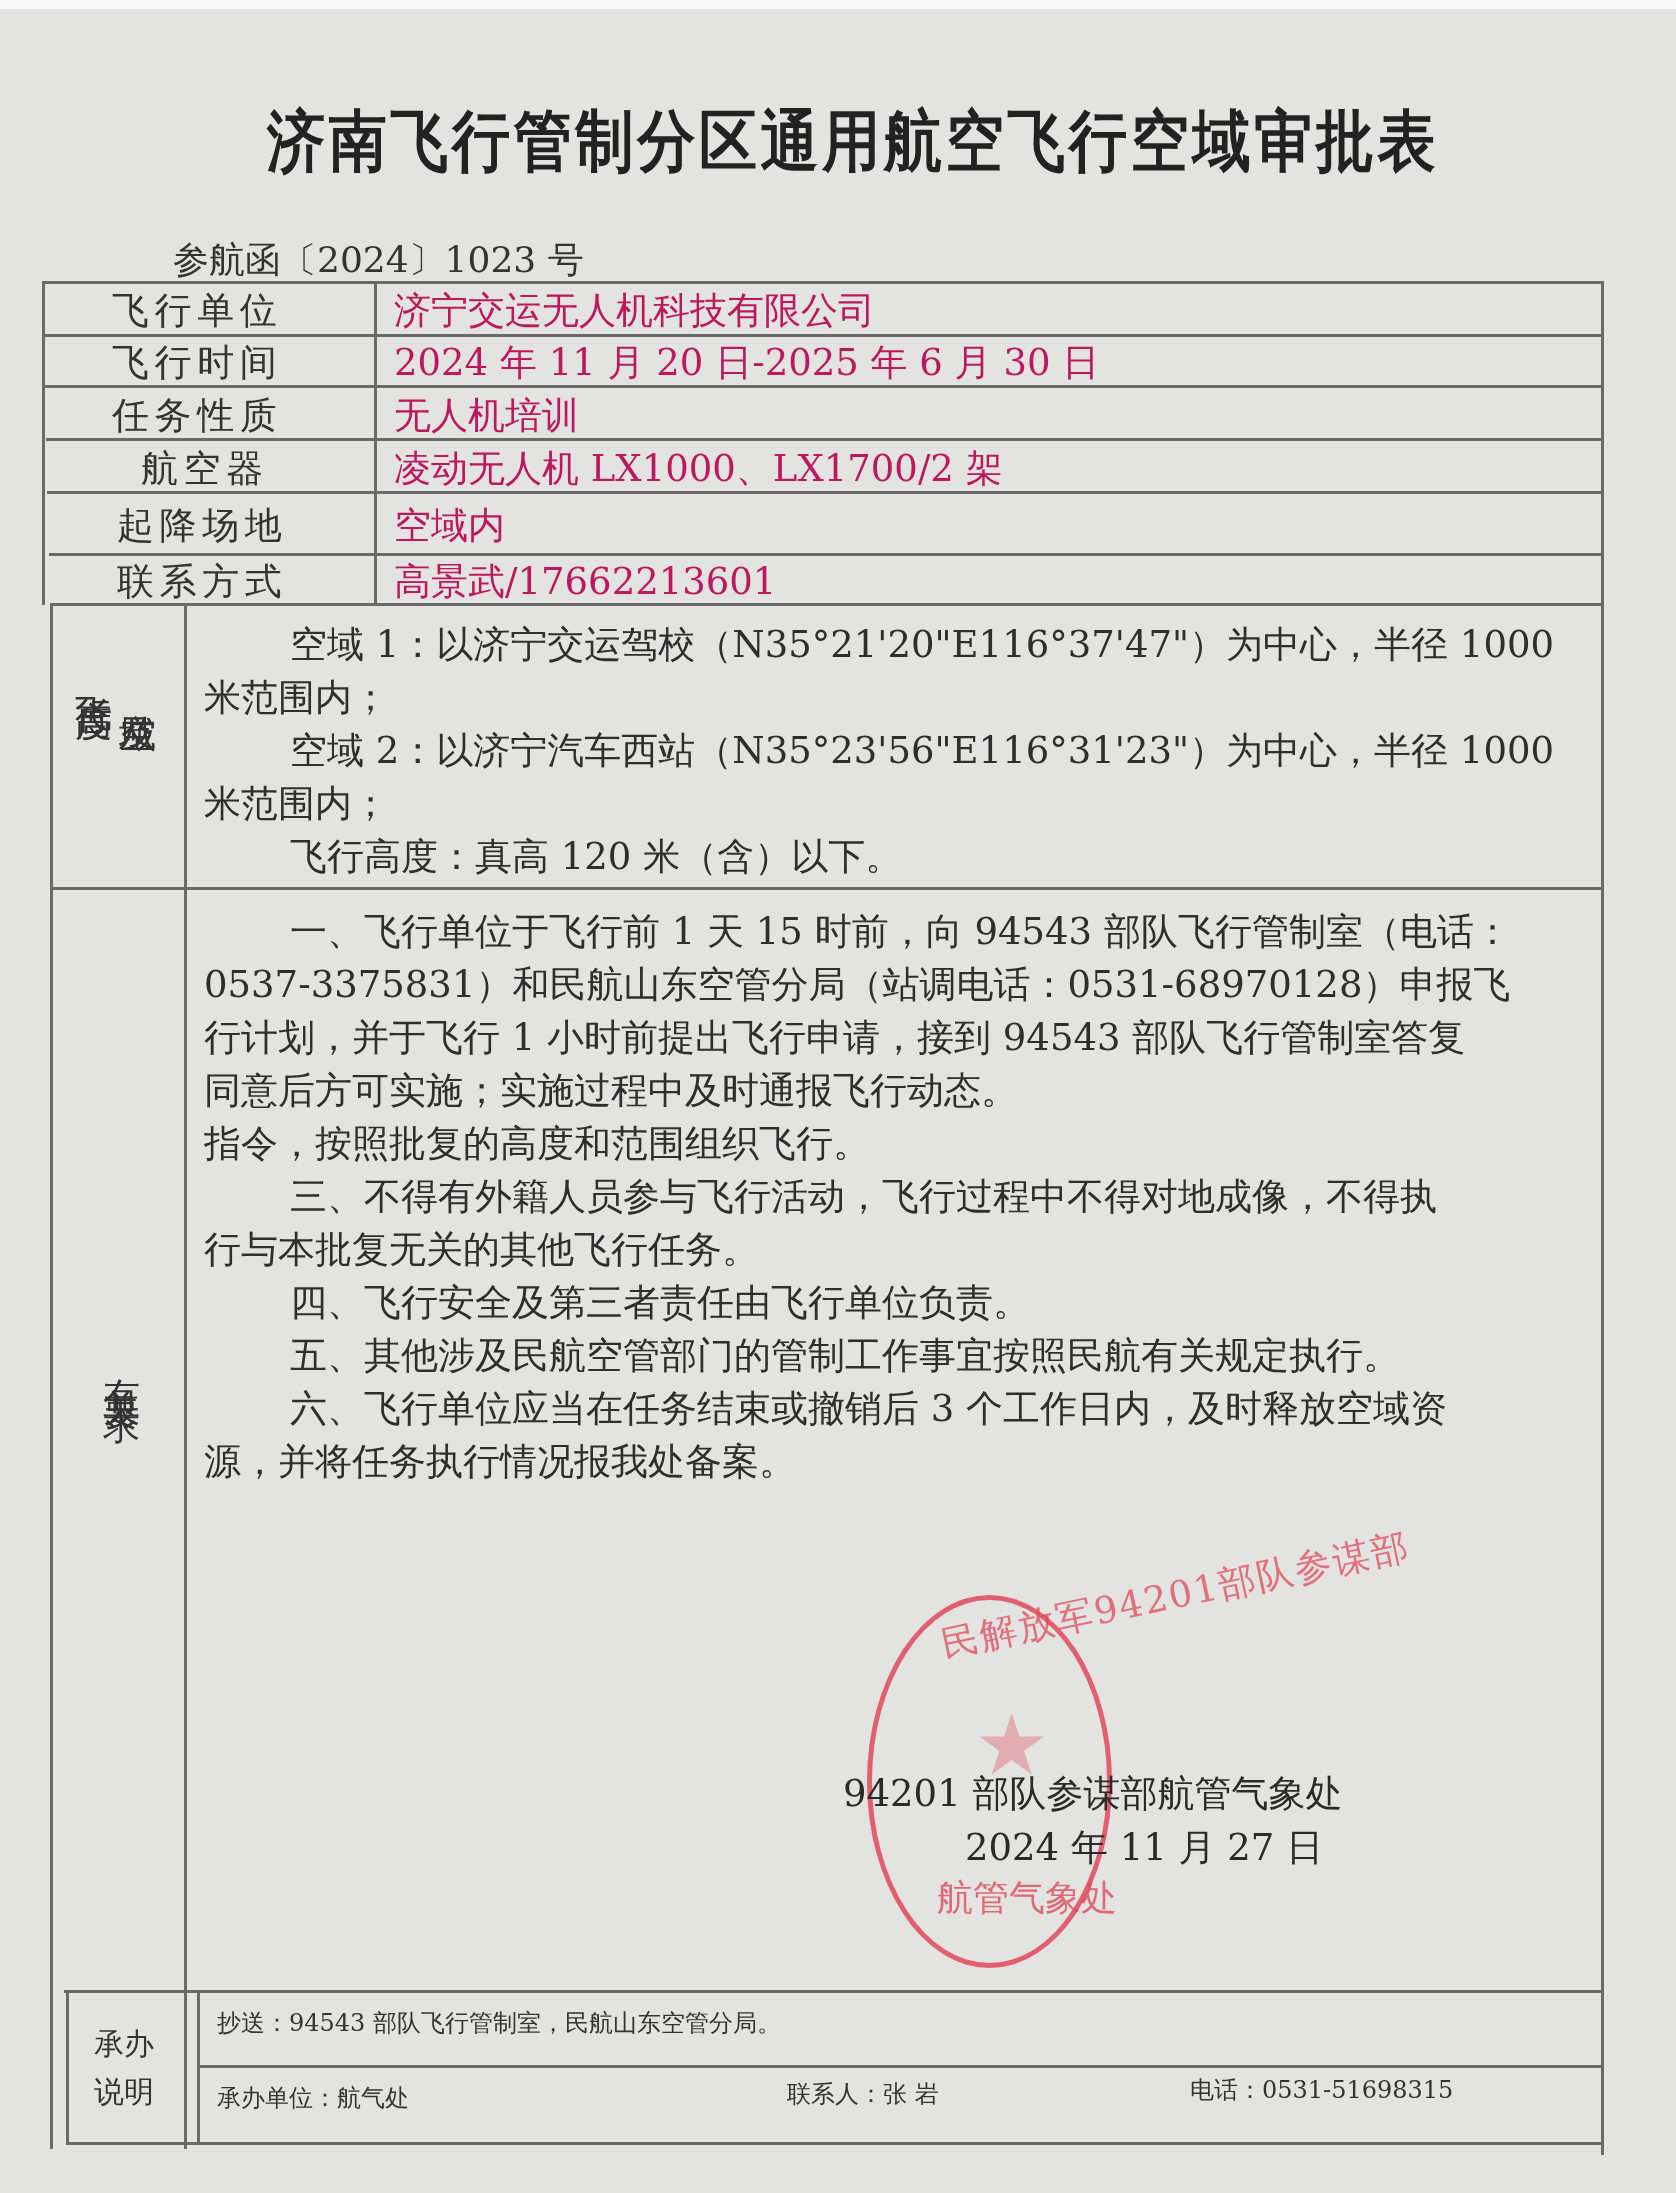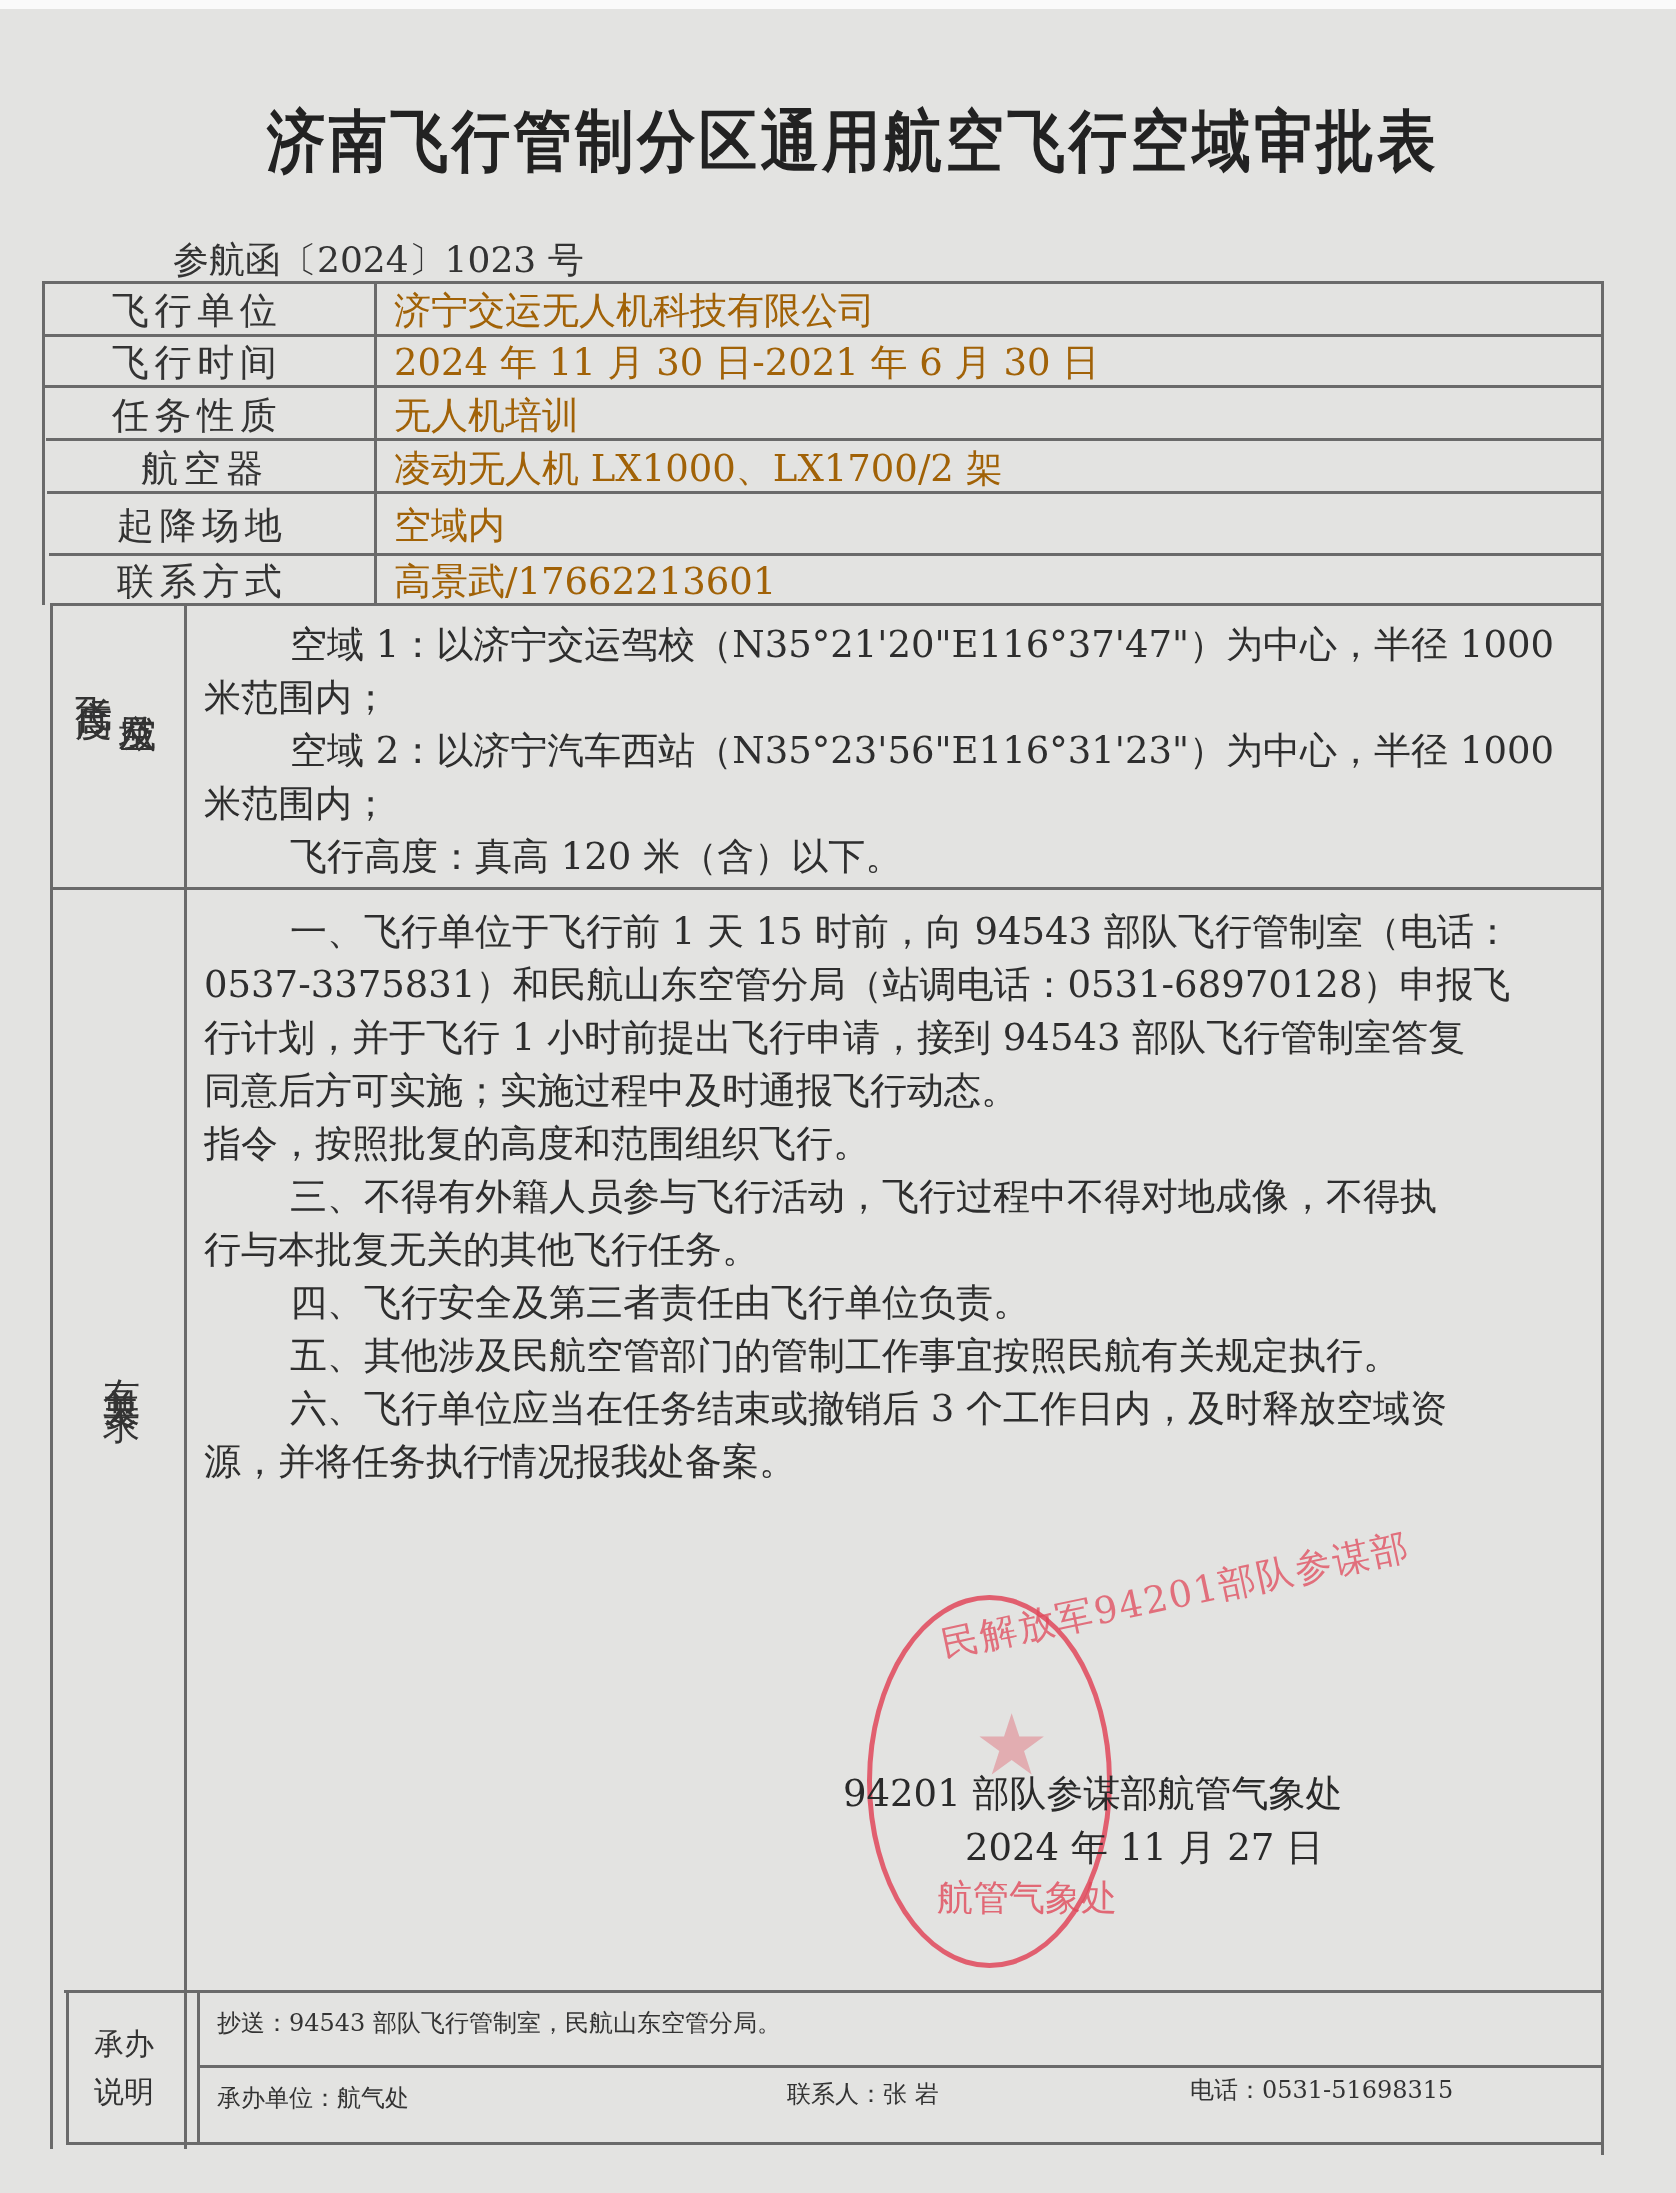--- a/index.html
+++ b/index.html
@@ -19,21 +19,21 @@
   .docno {
     position: absolute; left: 173px; top: 236px; font-size: 36px; color: #333; white-space: nowrap;
   }
   .hline { position: absolute; height: 2.8px; background: #6a6a6a; }
   .vline { position: absolute; width: 2.8px; background: #6a6a6a; }
   .cell-label {
     position: absolute; font-size: 37px; color: #333; white-space: nowrap;
     letter-spacing: 5.6px; text-align: right;
   }
   .cell-value {
-    position: absolute; font-size: 37px; color: #a16207; white-space: nowrap;
+    position: absolute; font-size: 37px; color: #be185d; white-space: nowrap;
   }
   .para {
     position: absolute; left: 204px; width: 1387px; font-size: 37px; line-height: 53px;
     color: #2e2e2e; text-align: justify;
   }
   .para .indent { display: inline-block; width: 86px; }
   .vlabel {
     position: absolute; font-size: 37px; color: #333; writing-mode: vertical-rl;
     letter-spacing: 1.9px; line-height: 41px;
   }
@@ -72,21 +72,21 @@
   <div class="hline" style="left:49px; top:553px; width:1555px;"></div>
   <div class="hline" style="left:50px; top:603px; width:1554px;"></div>
   <div class="vline" style="left:42px; top:281px; height:324px;"></div>
   <div class="vline" style="left:374px; top:281px; height:324px;"></div>
   <div class="vline" style="left:1601px; top:281px; height:1874px;"></div>
 
   <div class="cell-label" style="left:112px; top:286px;">飞行单位</div>
   <div class="cell-value" style="left:394px; top:286px;">济宁交运无人机科技有限公司</div>
 
   <div class="cell-label" style="left:112px; top:338px;">飞行时间</div>
-  <div class="cell-value" style="left:394px; top:338px;">2024 年 11 月 30 日-2021 年 6 月 30 日</div>
+  <div class="cell-value" style="left:394px; top:338px;">2024 年 11 月 20 日-2025 年 6 月 30 日</div>
 
   <div class="cell-label" style="left:112px; top:391px;">任务性质</div>
   <div class="cell-value" style="left:394px; top:391px;">无人机培训</div>
 
   <div class="cell-label" style="left:141px; top:444px;">航空器</div>
   <div class="cell-value" style="left:394px; top:444px;">凌动无人机 LX1000、LX1700/2 架</div>
 
   <div class="cell-label" style="left:117px; top:501px;">起降场地</div>
   <div class="cell-value" style="left:394px; top:501px;">空域内</div>
 

